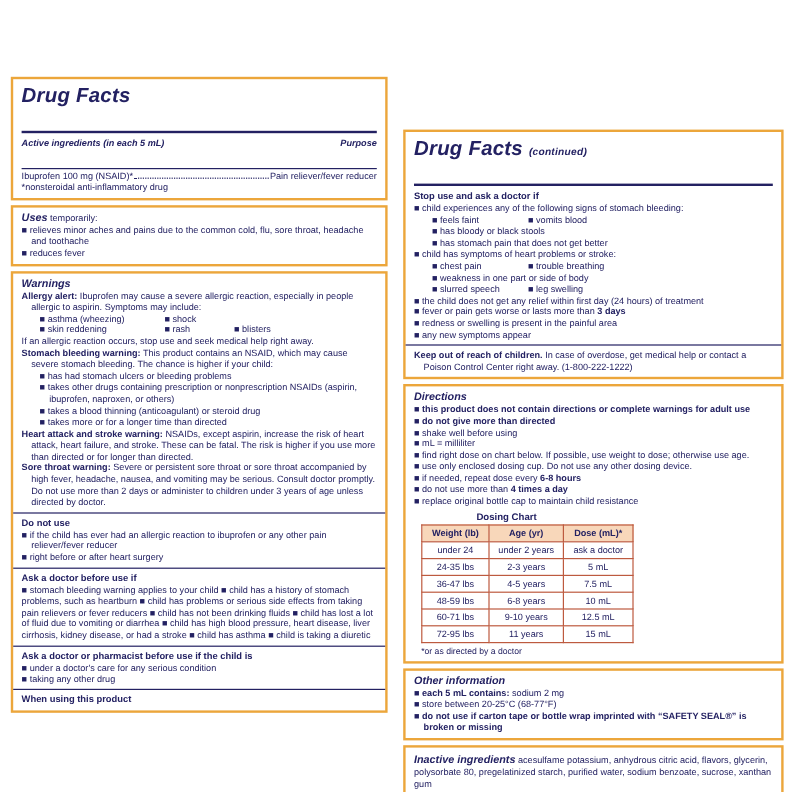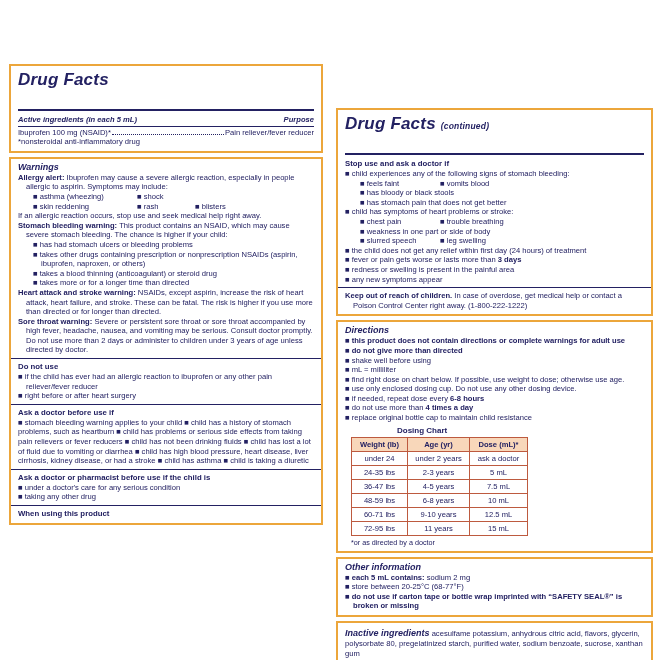--- a/index.html
+++ b/index.html
@@ -30,21 +30,21 @@
   .sec-head { font-size: 9px; font-weight: bold; font-style: italic; line-height: 11px; }
   .sub-head { font-size: 7.8px; font-weight: bold; line-height: 10px; }
   .b { font-weight: bold; }
   .li  { padding-left: 8px;  text-indent: -8px; }
   .li2 { margin-left: 15px; }
   .cols .c1 { display: inline-block; width: 104px; text-indent: 0; }
   .cols .c2 { display: inline-block; width: 58px;  text-indent: 0; }
   .pair .p1 { display: inline-block; width: 80px; text-indent: 0; }
   .divider { border: none; border-top: 1.5px solid #232162; margin: 3px -7px; }
   .ai-head { display: flex; justify-content: space-between;
-             border-bottom: 1px solid #232162; padding-bottom: 1px; margin-bottom: 1px; }
+             border-bottom: 1px solid #232162; padding-bottom: 15px; margin-bottom: 1px; }
   .leader-row { display: flex; align-items: flex-end; }
   .leader { flex: 1; border-bottom: 1.2px dotted #232162; margin: 0 1px 2px 1px; }
   .when-row { display: flex; justify-content: space-between; align-items: center; }
   .arrow { font-size: 9px; line-height: 9px; }
   .chart-title { font-size: 8px; font-weight: bold; margin: 3px 0 2px 52px; }
   table.dose {
     border-collapse: collapse;
     border: 1.6px solid #232162;
     margin-left: 6px;
     font-size: 7.6px;
@@ -74,20 +74,25 @@
         <span class="b" style="font-style:italic">Purpose</span>
       </div>
       <div class="t leader-row">
         <span>Ibuprofen 100 mg (NSAID)*</span>
         <span class="leader"></span>
         <span>Pain reliever/fever reducer</span>
       </div>
       <div class="t">*nonsteroidal anti-inflammatory drug</div>
     </div>
 
+    <div class="box">
+      <div class="t"><span class="sec-head">Uses</span><span> temporarily:</span></div>
+      <div class="t li">■ relieves minor aches and pains due to the common cold, flu, sore throat, headache and toothache</div>
+      <div class="t li">■ reduces fever</div>
+    </div>
 
     <div class="box">
       <div class="sec-head">Warnings</div>
       <div class="t li"><span class="b">Allergy alert:</span><span> Ibuprofen may cause a severe allergic reaction, especially in people allergic to aspirin. Symptoms may include:</span></div>
       <div class="t li2 cols"><span class="c1">■ asthma (wheezing)</span><span>■ shock</span></div>
       <div class="t li2 cols"><span class="c1">■ skin reddening</span><span class="c2">■ rash</span><span>■ blisters</span></div>
       <div class="t">If an allergic reaction occurs, stop use and seek medical help right away.</div>
       <div class="t li"><span class="b">Stomach bleeding warning:</span><span> This product contains an NSAID, which may cause severe stomach bleeding. The chance is higher if your child:</span></div>
       <div class="t li li2">■ has had stomach ulcers or bleeding problems</div>
       <div class="t li li2">■ takes other drugs containing prescription or nonprescription NSAIDs (aspirin, ibuprofen, naproxen, or others)</div>

